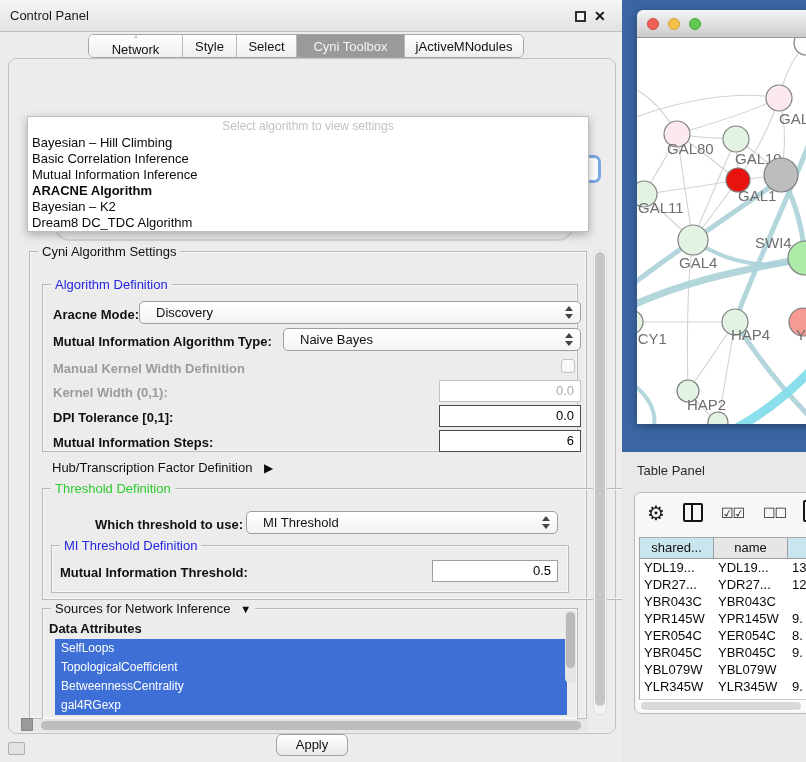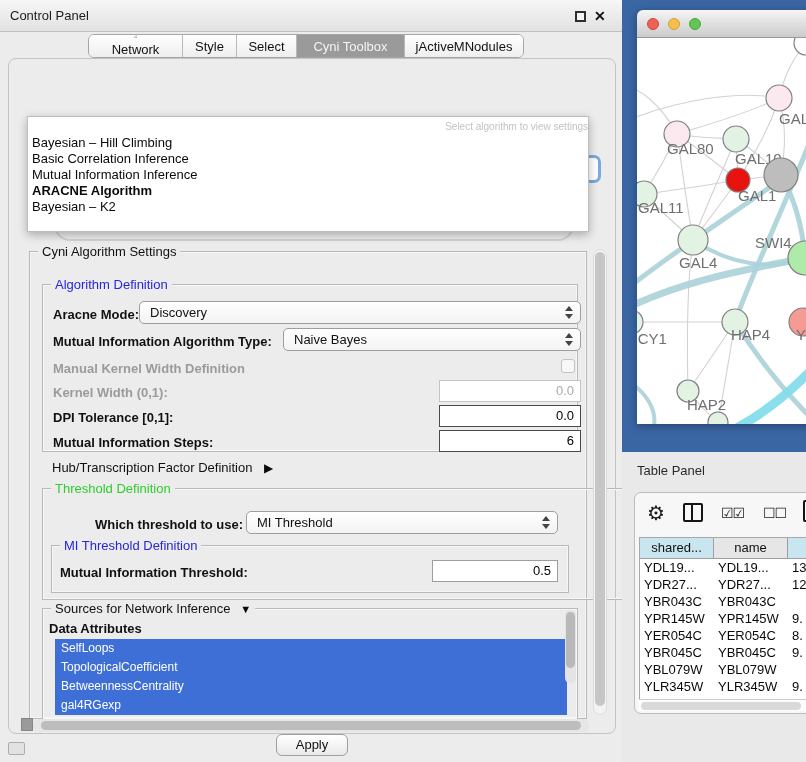--- a/index.html
+++ b/index.html
@@ -28,21 +28,21 @@
   
   .ghost-combo { position:absolute; left:45px; top:150px; width:520px; height:32px;
     border:2px solid #d2d2d2; border-radius:16px; background:#ececec; color:#b8b8b8;
     font-size:13px; line-height:28px; padding-left:16px; z-index:1; overflow:hidden; }
   .focus-fragment { position:absolute; left:574px; top:96px; width:18px; height:28px;
     border:3px solid #7aa8e0; border-radius:7px; background:#fff; z-index:1; }
 
   
   .algo-popup { position:absolute; left:18px; top:57px; width:562px; height:116px; background:#fff;
     border:1px solid #bdbdbd; box-shadow:0 3px 9px rgba(0,0,0,.28); z-index:6; padding-top:1px; }
-  .popup-placeholder { text-align:right; color:#c2c2c2; font-size:10px; height:17px; line-height:17px; }
+  .popup-placeholder { text-align:center; color:#c2c2c2; font-size:12px; height:17px; line-height:17px; }
   .popup-item { font-size:13px; color:#0a0a0a; line-height:16px; padding-left:4px; white-space:nowrap; }
   .popup-item.bold { font-weight:bold; }
 
   
   .group { position:absolute; border:1px solid #b9b9b9; border-radius:0;
     box-shadow:inset 0 0 0 1px #f6f6f6; }
   .group-title { position:absolute; top:-8px; left:8px; background:#ececec; padding:0 4px;
     font-size:13px; color:#111; white-space:nowrap; }
   .group-title.blue { color:#2525e0; }
   .group-title.green { color:#2ecc2e; }
@@ -50,21 +50,21 @@
   #grp-settings { left:20px; top:192px; width:558px; height:468px; }
   #grp-algodef { left:12px; top:32px; width:536px; height:168px; }
   #grp-threshold { left:12px; top:236px; width:585px; height:112px; }
   #grp-midef { left:8px; top:56px; width:518px; height:48px; }
   #grp-sources { left:12px; top:356px; width:536px; height:111px; border-bottom:none; }
 
   .form-label { position:absolute; font-size:13px; font-weight:bold; color:#111; white-space:nowrap; }
   .form-label.disabled { color:#9b9b9b; }
 
   .combo { position:absolute; height:23px; background:linear-gradient(#ffffff,#f3f3f3);
-    border:1px solid #9e9e9e; border-radius:5px; font-size:13px; color:#111; line-height:21px; padding-left:10px; }
+    border:1px solid #9e9e9e; border-radius:5px; font-size:13px; color:#111; line-height:21px; padding-left:16px; }
   .combo .spin { position:absolute; right:7px; top:4px; width:8px; }
   .spin i { display:block; width:0; height:0; border-left:4px solid transparent; border-right:4px solid transparent; }
   .spin .up { border-bottom:5px solid #444; margin-bottom:3px; }
   .spin .dn { border-top:5px solid #444; }
 
   .tfield { position:absolute; height:22px; background:#fff; border:1px solid #4a4a4a;
     font-size:13px; color:#000; text-align:right; line-height:20px; padding-right:6px; }
   .tfield.disabled { border:1px solid #c4c4c4; color:#ababab; }
 
   .checkbox { position:absolute; width:14px; height:14px; border:1px solid #c2c2c2; border-radius:3px; background:#f8f8f8; }
@@ -172,20 +172,21 @@
     <div class="focus-fragment"></div>
 
     <div class="algo-popup">
       <div class="popup-placeholder">Select algorithm to view settings</div>
       <div id="popup-list">
           <div class="popup-item">Bayesian – Hill Climbing</div>
           <div class="popup-item">Basic Correlation Inference</div>
           <div class="popup-item">Mutual Information Inference</div>
           <div class="popup-item bold">ARACNE Algorithm</div>
           <div class="popup-item">Bayesian – K2</div>
+          <div class="popup-item">Dream8 DC_TDC Algorithm</div>
         </div>
     </div>
 
     <div class="group" id="grp-settings">
       <span class="group-title">Cyni Algorithm Settings</span>
 
       <div class="group" id="grp-algodef">
         <span class="group-title blue">Algorithm Definition</span>
         <span class="form-label" style="left:10px; top:22px;">Aracne Mode:</span>
         <div class="combo" style="left:96px; top:16px; width:442px;">

